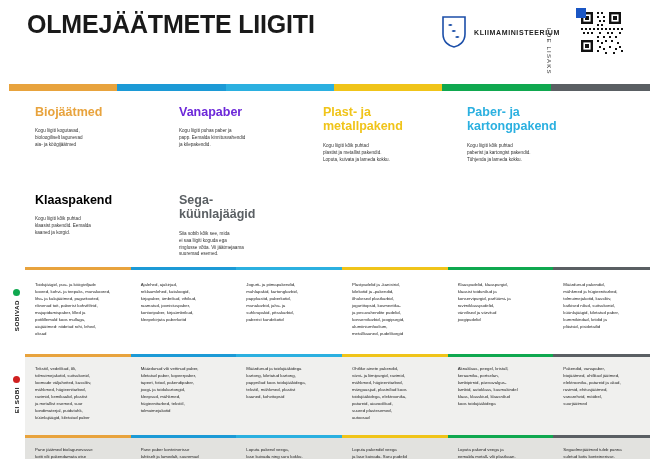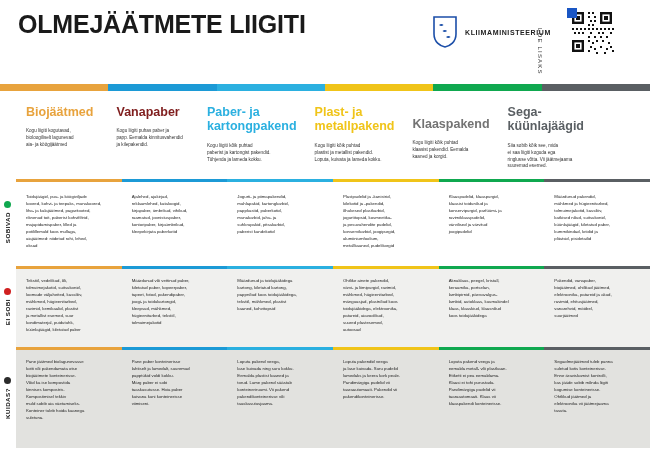--- a/index.html
+++ b/index.html
@@ -2,21 +2,21 @@
 <html><head>
 <meta charset="utf-8">
 <style>
   * { box-sizing: border-box; margin: 0; padding: 0; }
   body {
     width: 650px; height: 459px;
     background: #ffffff;
     font-family: "Liberation Sans", sans-serif;
     overflow: hidden;
   }
-  .poster { position: relative; width: 650px; height: 459px; background: #fff; }
+  .poster { position: relative; width: 650px; height: 459px; background: #fff; padding-left: 9px; }
 
   
   .header {
     position: relative;
     height: 84px;
     background: #fff;
     padding: 10px 0 0 18px;
   }
   .header h1 {
     font-size: 25px;
@@ -53,21 +53,21 @@
     text-transform: uppercase;
   }
 
   
   .colorbar { display: flex; height: 7px; width: 650px; }
   .colorbar div { flex: 1 1 0; }
 
   
   .grid {
     display: grid;
-    grid-template-columns: repeat(6, 1fr);
+    grid-template-columns: repeat(4, 1fr);
     width: 592px;
   }
   .col-head {
     padding: 14px 8px 8px 10px;
     background: #fff;
     min-height: 88px;
   }
   .col-head .title {
     font-size: 12.5px; font-weight: bold; line-height: 1.15;
     margin-bottom: 9px;
@@ -208,41 +208,41 @@
   </div>
 
   <div class="grid pad-left" id="col-heads">
       <div class="col-head">
         <div class="title" style="color: rgb(232, 163, 61); white-space: pre-line;">Biojäätmed</div>
         <div class="sub" style="white-space: pre-line;">Kogu liigiti kogutavad,
 bioloogiliselt lagunevad
 aia- ja köögijäätmed</div>
       </div>
       <div class="col-head">
-        <div class="title" style="color: #7f1d1d; white-space: pre-line;">Vanapaber</div>
+        <div class="title" style="color: #6d28d9; white-space: pre-line;">Vanapaber</div>
         <div class="sub" style="white-space: pre-line;">Kogu liigiti puhas paber ja
 papp. Eemalda kinnitusvahendid
 ja kilepakendid.</div>
+      </div>
+      <div class="col-head">
+        <div class="title" style="color: rgb(240, 196, 25); white-space: pre-line;">Plast- ja
+metallpakend</div>
+        <div class="sub" style="white-space: pre-line;">Kogu liigiti kõik puhtad
+plastist ja metallist pakendid.
+Loputa, kuivata ja lameda kokku.</div>
       </div>
       <div class="col-head">
         <div class="title" style="color: rgb(43, 176, 224); white-space: pre-line;">Paber- ja
 kartongpakend</div>
         <div class="sub" style="white-space: pre-line;">Kogu liigiti kõik puhtad
 paberist ja kartongist pakendid.
 Tühjenda ja lameda kokku.</div>
       </div>
       <div class="col-head">
-        <div class="title" style="color: rgb(240, 196, 25); white-space: pre-line;">Plast- ja
-metallpakend</div>
-        <div class="sub" style="white-space: pre-line;">Kogu liigiti kõik puhtad
-plastist ja metallist pakendid.
-Loputa, kuivata ja lameda kokku.</div>
-      </div>
-      <div class="col-head">
-        <div class="title" style="color: #737373; white-space: pre-line; margin-top: 12px;">Klaaspakend</div>
+        <div class="title" style="color: #000000; white-space: pre-line;">Klaaspakend</div>
         <div class="sub" style="white-space: pre-line;">Kogu liigiti kõik puhtad
 klaasist pakendid. Eemalda
 kaaned ja korgid.</div>
       </div>
       <div class="col-head">
         <div class="title" style="color: rgb(90, 95, 99); white-space: pre-line;">Sega-
 küünlajäägid</div>
         <div class="sub" style="white-space: pre-line;">Siia sobib kõik see, mida
 ei saa liigiti koguda ega
 ringlusse võtta. Vii jäätmejaama

